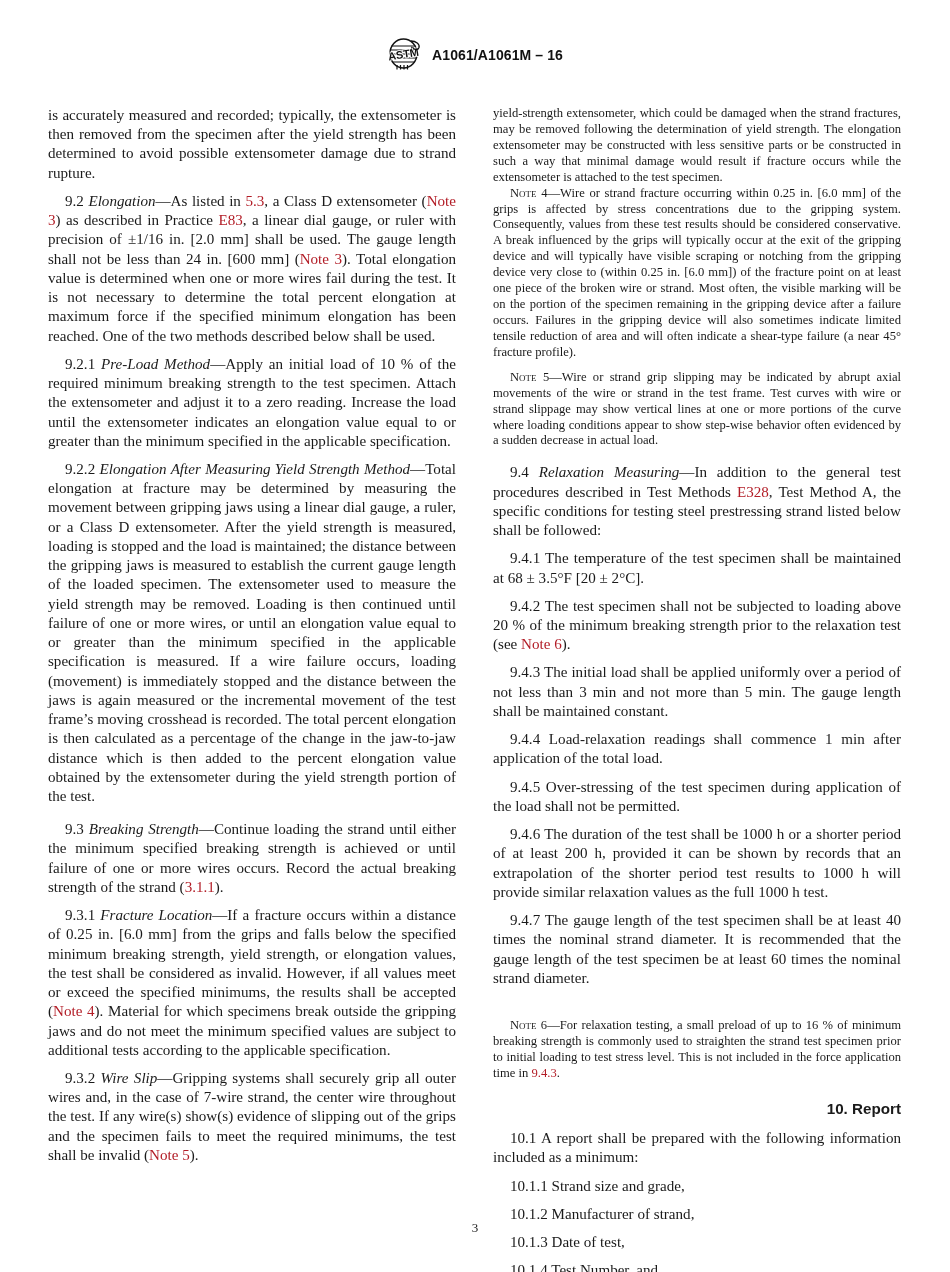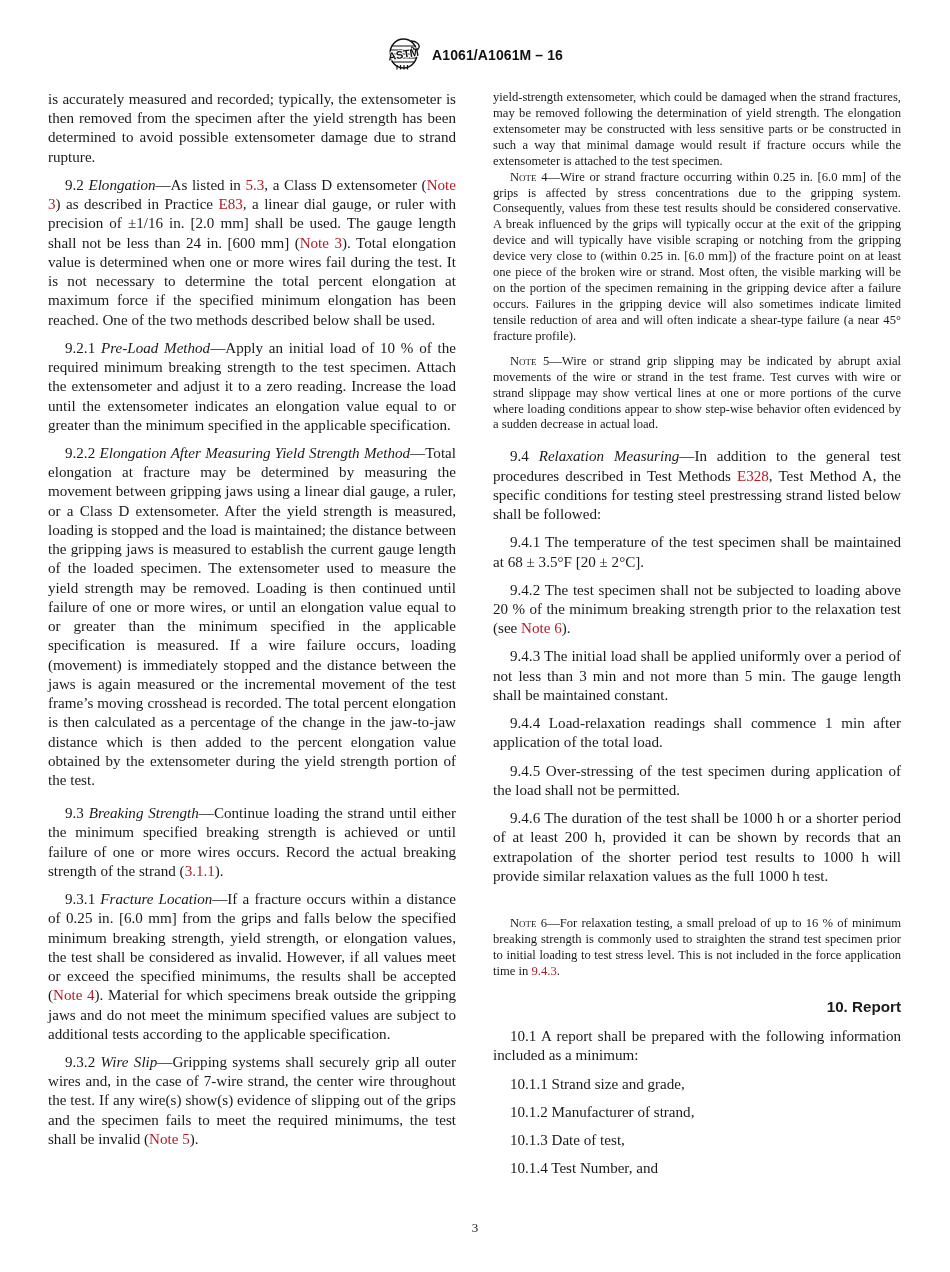--- a/index.html
+++ b/index.html
@@ -41,21 +41,21 @@
     font-weight: bold;
     font-size: 14px;
     letter-spacing: 0.1px;
     color: #111111;
     white-space: nowrap;
   }
 
   
   .columns {
     position: absolute;
-    top: 90px;
+    top: 106px;
     left: 48px;
     width: 854px;
     height: 1110px;
     display: flex;
     gap: 37px;
   }
   .col {
     width: 408px;
     position: relative;
   }
@@ -170,20 +170,21 @@
       <p class="body sp-sm"><span>9.4.2</span><span> The test specimen shall not be subjected to loading above 20 % of the minimum breaking strength prior to the relaxation test (see </span><span class="lnk">Note 6</span><span>).</span></p>
 
       <p class="body sp-sm"><span>9.4.3</span><span> The initial load shall be applied uniformly over a period of not less than 3 min and not more than 5 min. The gauge length shall be maintained constant.</span></p>
 
       <p class="body sp-sm"><span>9.4.4</span><span> Load-relaxation readings shall commence 1 min after application of the total load.</span></p>
 
       <p class="body sp-sm"><span>9.4.5</span><span> Over-stressing of the test specimen during application of the load shall not be permitted.</span></p>
 
       <p class="body sp-sm"><span>9.4.6</span><span> The duration of the test shall be 1000 h or a shorter period of at least 200 h, provided it can be shown by records that an extrapolation of the shorter period test results to 1000 h will provide similar relaxation values as the full 1000 h test.</span></p>
 
+      <p class="body sp-sm"><span>9.4.7</span><span> The gauge length of the test specimen shall be at least 40 times the nominal strand diameter. It is recommended that the gauge length of the test specimen be at least 60 times the nominal strand diameter.</span></p>
 
       <p class="note" style="margin-top:30px"><span class="sc">Note</span><span> 6</span><span>—For relaxation testing, a small preload of up to 16 % of minimum breaking strength is commonly used to straighten the strand test specimen prior to initial loading to test stress level. This is not included in the force application time in </span><span class="lnk">9.4.3</span><span>.</span></p>
 
       <p class="sect-head" style="margin-top:17px">10.  Report</p>
 
       <p class="body" style="margin-top:11px"><span>10.1</span><span> A report shall be prepared with the following information included as a minimum:</span></p>
 
       <p class="body sp-sm"><span>10.1.1</span><span> Strand size and grade,</span></p>
 
       <p class="body sp-sm"><span>10.1.2</span><span> Manufacturer of strand,</span></p>

